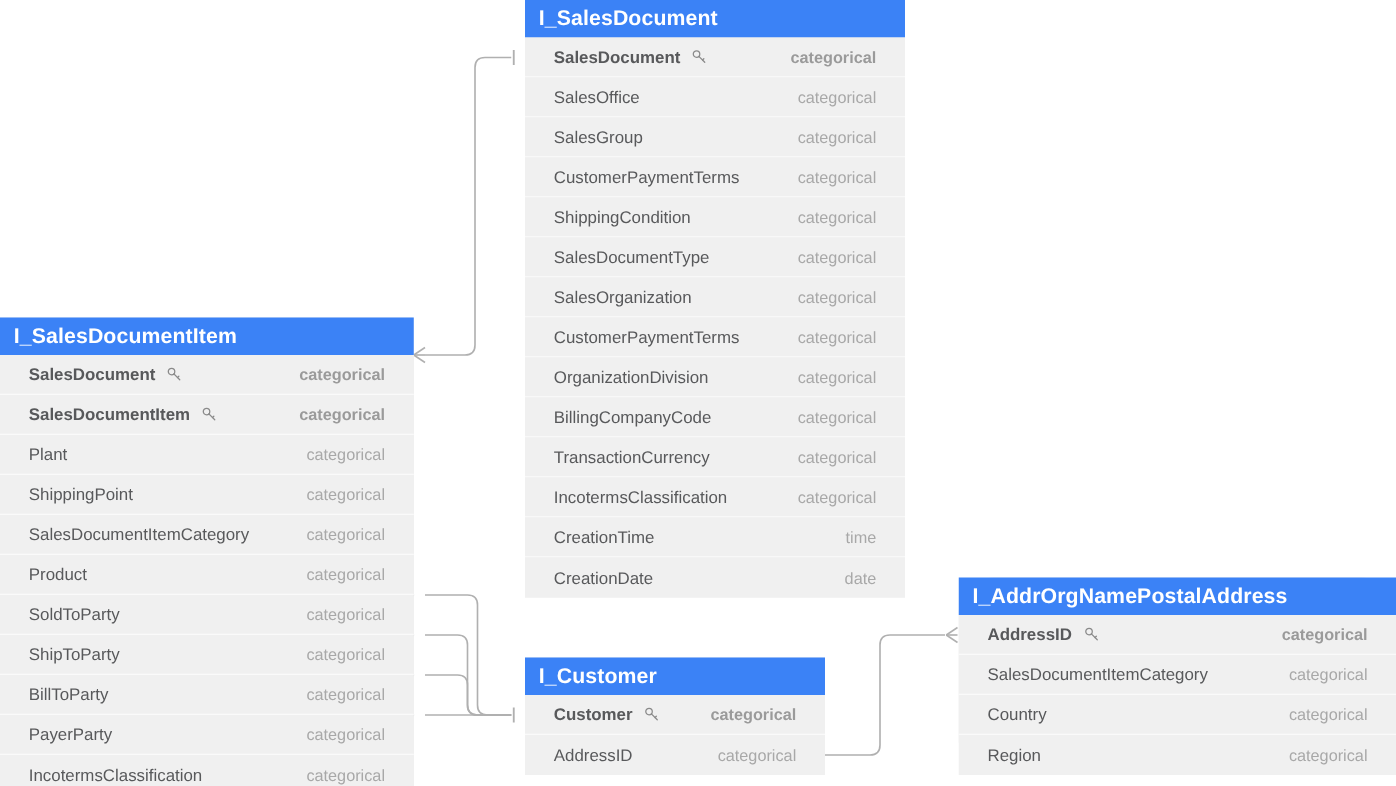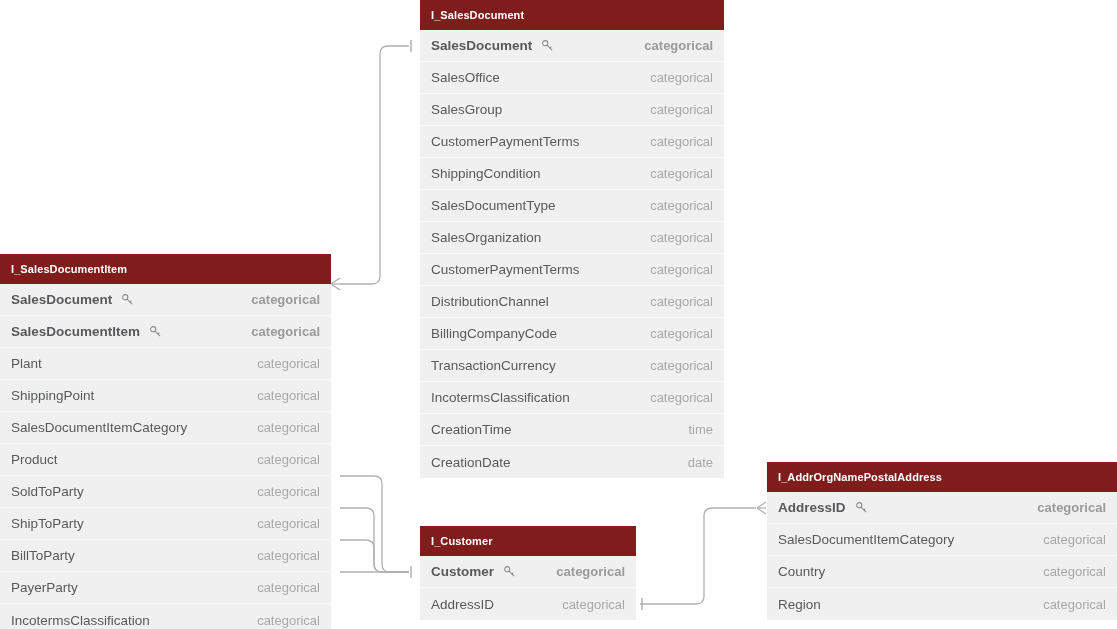--- a/index.html
+++ b/index.html
@@ -32,37 +32,37 @@
   }
 
   .entity {
     position: absolute;
     background: #f0f0f0;
     box-sizing: border-box;
   }
 
   .entity-header {
     height: 30px;
-    background: #7f1d1d;
+    background: #3b82f6;
     color: #ffffff;
-    font-size: 11px;
+    font-size: 17px;
     font-weight: bold;
     letter-spacing: 0.1px;
     display: flex;
     align-items: center;
     padding-left: 11px;
     box-sizing: border-box;
   }
 
   .attr-row {
     height: 32px;
     display: flex;
     align-items: center;
     box-sizing: border-box;
-    padding: 0 11px;
+    padding: 0 23px;
     border-bottom: 1px solid #fafafa;
     background: #f0f0f0;
   }
   .attr-row:last-child {
     border-bottom: none;
   }
 
   .attr-name {
     font-size: 13.5px;
     color: #58595b;
@@ -291,21 +291,21 @@
           <span class="attr-name">SalesOrganization</span>
           <span class="attr-spacer"></span>
           <span class="attr-type">categorical</span>
         </div>
         <div class="attr-row">
           <span class="attr-name">CustomerPaymentTerms</span>
           <span class="attr-spacer"></span>
           <span class="attr-type">categorical</span>
         </div>
         <div class="attr-row">
-          <span class="attr-name">DistributionChannel</span>
+          <span class="attr-name">OrganizationDivision</span>
           <span class="attr-spacer"></span>
           <span class="attr-type">categorical</span>
         </div>
         <div class="attr-row">
           <span class="attr-name">BillingCompanyCode</span>
           <span class="attr-spacer"></span>
           <span class="attr-type">categorical</span>
         </div>
         <div class="attr-row">
           <span class="attr-name">TransactionCurrency</span>
@@ -321,21 +321,21 @@
           <span class="attr-name">CreationTime</span>
           <span class="attr-spacer"></span>
           <span class="attr-type">time</span>
         </div>
         <div class="attr-row">
           <span class="attr-name">CreationDate</span>
           <span class="attr-spacer"></span>
           <span class="attr-type">date</span>
         </div>
       </div>
-      <div class="entity" style="left: 420px; top: 526px; width: 216px;">
+      <div class="entity" style="left: 420px; top: 526px; width: 240px;">
         <div class="entity-header">I_Customer</div>
         <div class="attr-row is-key">
           <span class="attr-name">Customer</span>
           <span class="key-icon">
             <svg viewBox="0 0 16 16" width="13" height="13" aria-hidden="true">
               <circle cx="5.2" cy="5.2" r="3.2" fill="none" stroke="#8a8a8a" stroke-width="1.25"></circle>
               <path d="M7.5 7.5 L13.3 13.3" fill="none" stroke="#8a8a8a" stroke-width="1.25" stroke-linecap="round"></path>
               <path d="M11.1 11.1 L12.4 9.8" fill="none" stroke="#8a8a8a" stroke-width="1.25" stroke-linecap="round"></path>
             </svg>
           </span>

